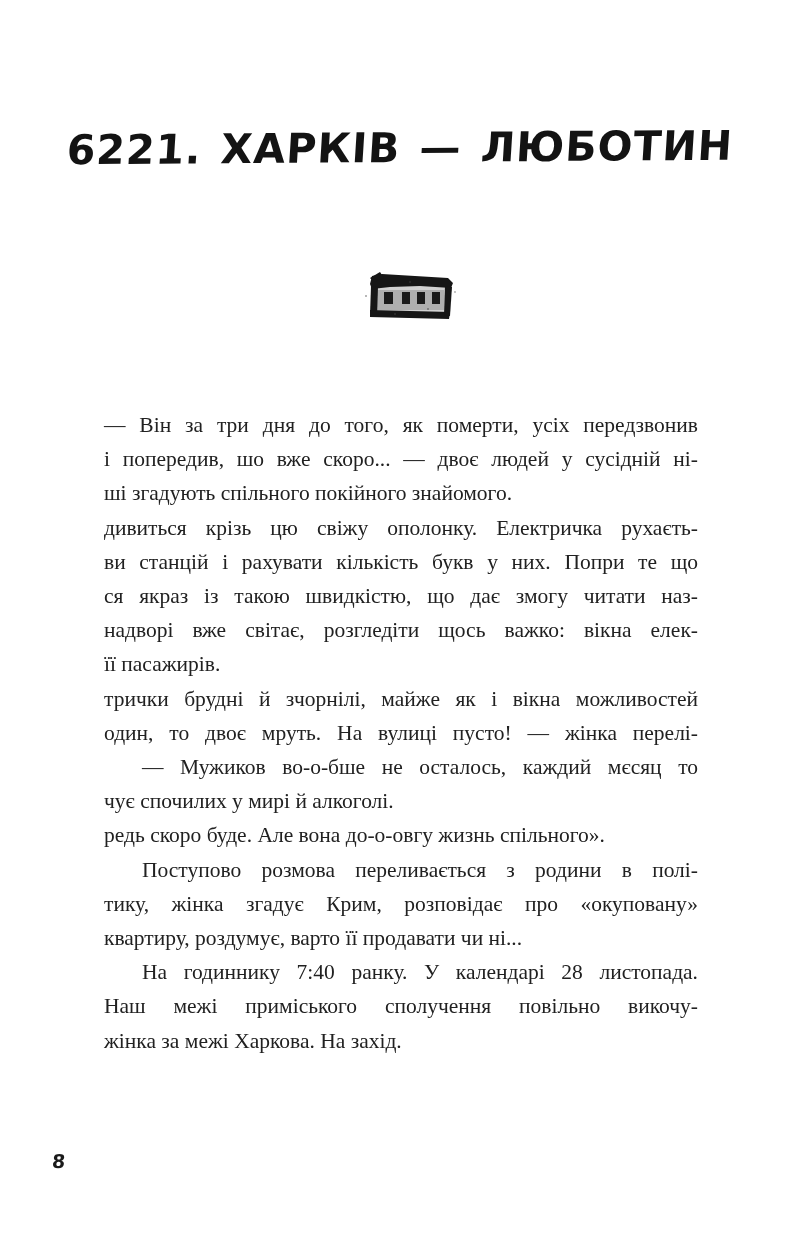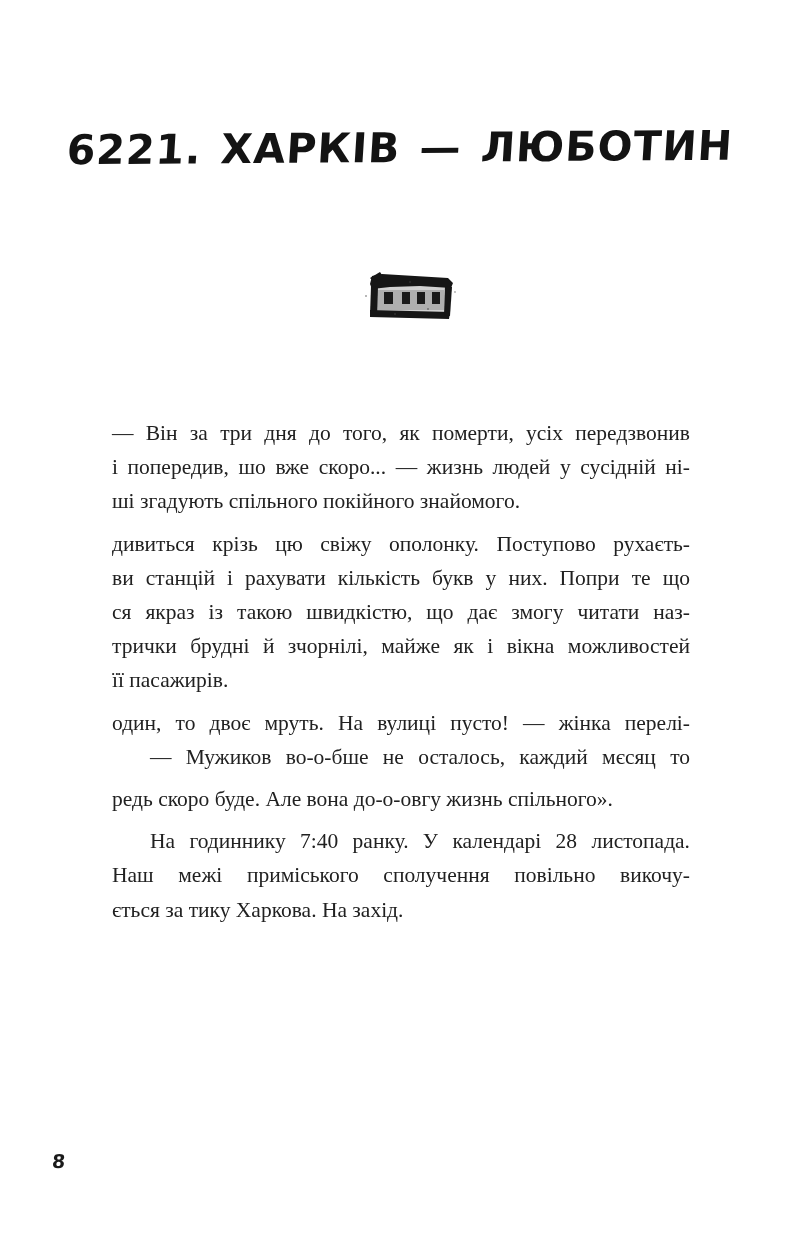--- a/index.html
+++ b/index.html
@@ -44,21 +44,21 @@
     position: absolute;
     left: 104px;
     top: 408px;
     width: 594px;
     font-family: "Liberation Serif", "DejaVu Serif", serif;
     font-size: 21.5px;
     line-height: 34.2px;
     color: #212121;
   }
   .body-text p {
-    margin: 8px;
+    margin: 0;
     padding: 0;
   }
   .line {
     display: block;
     white-space: nowrap;
     text-align: justify;
     text-align-last: justify;
   }
   .line.last {
     text-align: center;
@@ -110,39 +110,46 @@
       <circle cx="50" cy="16" r="1.2" fill="#333" opacity="0.6"></circle>
       <circle cx="68" cy="43" r="1" fill="#333" opacity="0.5"></circle>
       <circle cx="35" cy="48" r="1.1" fill="#444" opacity="0.5"></circle>
       <circle cx="95" cy="26" r="0.9" fill="#555" opacity="0.5"></circle>
     </svg>
   </div>
 
   <div class="body-text">
     <p>
       <span class="line">— Він за три дня до того, як померти, усіх передзвонив</span>
-      <span class="line">і попередив, шо вже скоро... — жизнь людей у сусідній ні-</span>
+      <span class="line">і попередив, шо вже скоро... — двоє людей у сусідній ні-</span>
       <span class="line last">ші згадують спільного покійного знайомого.</span>
     </p>
     <p>
-      <span class="line">дивиться крізь цю свіжу ополонку. Поступово рухаєть-</span>
+      <span class="line">дивиться крізь цю свіжу ополонку. Електричка рухаєть-</span>
       <span class="line">ви станцій і рахувати кількість букв у них. Попри те що</span>
       <span class="line">ся якраз із такою швидкістю, що дає змогу читати наз-</span>
+      <span class="line">надворі вже світає, розгледіти щось важко: вікна елек-</span>
+      <span class="line last">її пасажирів.</span>
       <span class="line">трички брудні й зчорнілі, майже як і вікна можливостей</span>
-      <span class="line last">її пасажирів.</span>
     </p>
     <p>
       <span class="line">один, то двоє мруть. На вулиці пусто! — жінка перелі-</span>
       <span class="line indent">— Мужиков во-о-бше не осталось, каждий мєсяц то</span>
+      <span class="line last">чує спочилих у мирі й алкоголі.</span>
     </p>
     <p>
       <span class="line last">редь скоро буде. Але вона до-о-овгу жизнь спільного».</span>
     </p>
     <p>
+      <span class="line indent">Поступово розмова переливається з родини в полі-</span>
+      <span class="line">тику, жінка згадує Крим, розповідає про «окуповану»</span>
+      <span class="line last">квартиру, роздумує, варто її продавати чи ні...</span>
+    </p>
+    <p>
       <span class="line indent">На годиннику 7:40 ранку. У календарі 28 листопада.</span>
       <span class="line">Наш межі приміського сполучення повільно викочу-</span>
-      <span class="line last">ється за тику Харкова. На захід.</span>
+      <span class="line last">жінка за межі Харкова. На захід.</span>
     </p>
   </div>
 
   <div class="pagenum">8</div>
 
 </div>
 
 </body></html>

